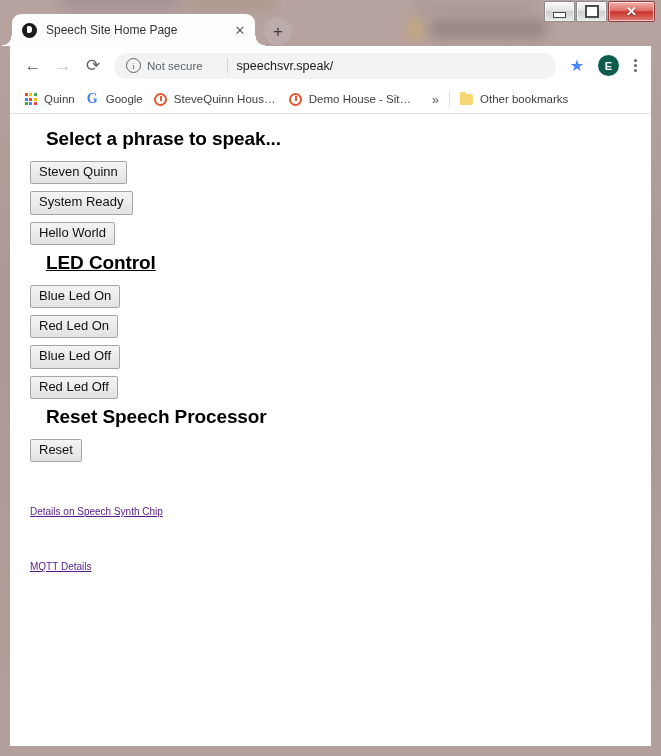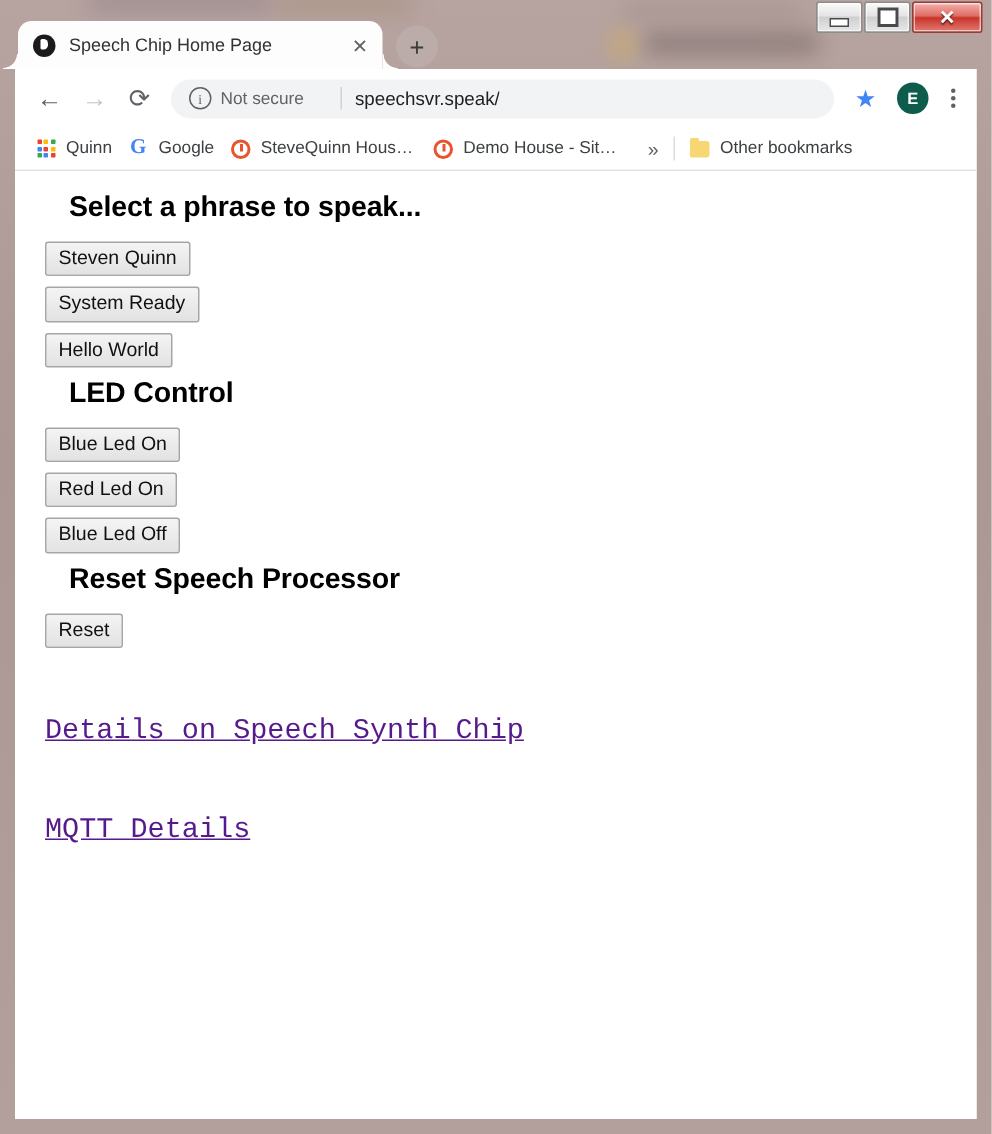--- a/index.html
+++ b/index.html
@@ -372,41 +372,41 @@
     box-sizing: border-box;
   }
   .page h3 {
     font-family: "Liberation Sans", sans-serif;
     font-size: 19px;
     font-weight: bold;
     color: #000;
     margin: 0 0 11px 16px;
     letter-spacing: -0.1px;
   }
-  .sec-led   { margin-top: 36px; }
+  .sec-led   { margin-top: 36px; text-decoration: underline; }
   .sec-reset { margin-top: 37px; }
   .sec-links { margin-top: 40px; }
 
   .btn {
     display: block;
     font-family: "Liberation Sans", sans-serif;
     font-size: 13px;
     color: #111;
     padding: 2px 8px 3px 8px;
     margin-bottom: 7px;
     background: linear-gradient(180deg, #f4f4f4 0%, #ebebeb 50%, #e2e2e2 100%);
     border: 1px solid #a6a6a6;
     border-radius: 2px;
     line-height: 1.25;
   }
 
   .link {
     display: block;
-    font-family: Liberation Mono, monospace;
-    font-size: 19px;
+    font-family: Liberation Sans, sans-serif;
+    font-size: 10px;
     color: #551a8b;
     text-decoration: underline;
     margin-bottom: 17px;
     width: fit-content;
     margin-top: 44px;
   }
   .links-head { margin-bottom: 9px; }
 </style>
 </head>
 <body>
@@ -429,21 +429,21 @@
       <div class="glyph-max"></div>
     </div>
     <div class="win-btn close">
       <span class="glyph-close">✕</span>
     </div>
   </div>
 
   <div class="tabstrip">
     <div class="tab">
       <div class="favicon"></div>
-      <div class="tab-title">Speech Chip Home Page</div>
+      <div class="tab-title">Speech Site Home Page</div>
       <div class="tab-close">✕</div>
     </div>
     <div class="newtab">+</div>
   </div>
 
   <div class="chrome-body">
 
     <div class="toolbar">
       <div class="nav-btn">←</div>
       <div class="nav-btn disabled">→</div>
@@ -519,20 +519,21 @@
 
       <h3>Select a phrase to speak...</h3>
       <button class="btn">Steven Quinn</button>
       <button class="btn">System Ready</button>
       <button class="btn">Hello World</button>
 
       <h3 class="sec-led">LED Control</h3>
       <button class="btn">Blue Led On</button>
       <button class="btn">Red Led On</button>
       <button class="btn">Blue Led Off</button>
+      <button class="btn">Red Led Off</button>
 
       <h3 class="sec-reset">Reset Speech Processor</h3>
       <button class="btn">Reset</button>
 
       <a class="link" href="#">Details on Speech Synth Chip</a>
       <a class="link" href="#">MQTT Details</a>
 
     </div>
   </div>
 </div>

